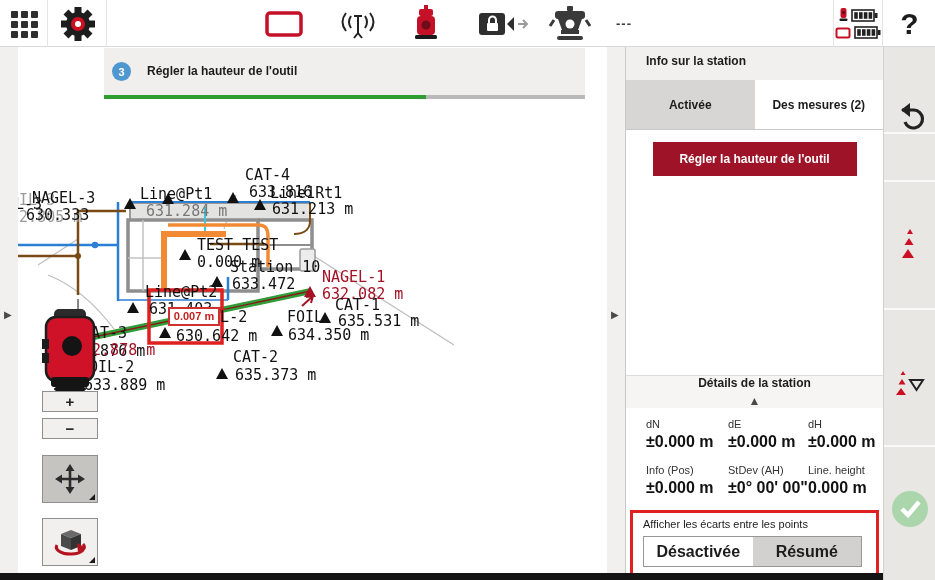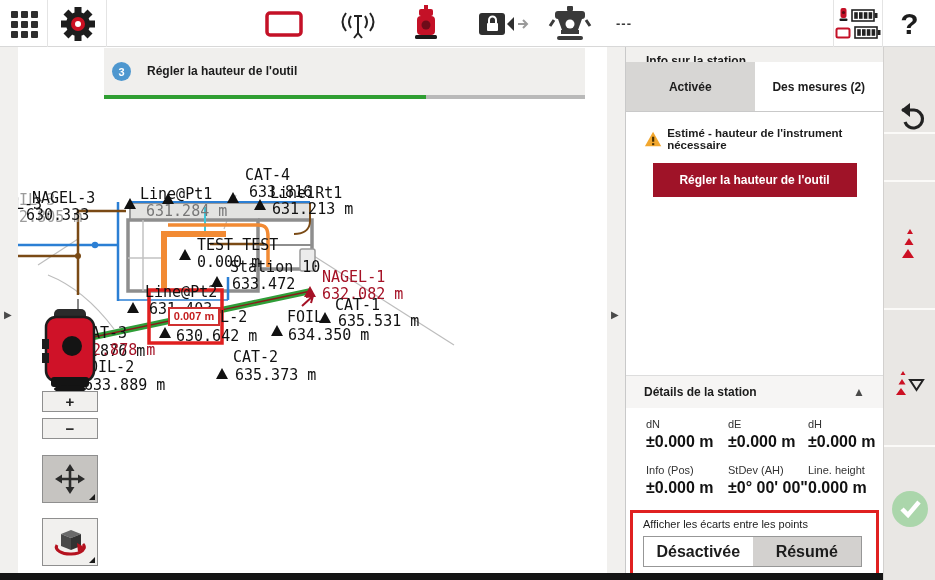--- a/index.html
+++ b/index.html
@@ -50,35 +50,35 @@
   #zoom-in  { left:24px; top:344px; width:56px; height:21px; font-size:15px; font-weight:bold; }
   #zoom-out { left:24px; top:371px; width:56px; height:21px; font-size:15px; font-weight:bold; }
   #pan-btn    { left:24px; top:408px; width:56px; height:48px; background:#c6c4c1; }
   #rotate-btn { left:24px; top:471px; width:56px; height:48px; }
   .corner::after { content:""; position:absolute; right:2px; bottom:2px;
                    border-left:6px solid transparent; border-bottom:6px solid #1a1a1a; }
 
   
   #panel { position:absolute; left:625px; top:47px; width:258px; height:533px; background:#fff;
            border-left:1px solid #c9c9c9; overflow:hidden; }
-  #panel-header { height:15px; background:#f1f0ee; line-height:29px; padding-left:20px;
+  #panel-header { height:33px; background:#f1f0ee; line-height:29px; padding-left:20px;
                   font-size:12px; font-weight:bold; color:#1c1c1c; }
   #tabs { display:flex; height:50px; border-bottom:1px solid #c9c9c9; }
   .tab { flex:1; display:flex; align-items:center; justify-content:center;
          font-size:12px; font-weight:bold; color:#1c1c1c; background:#fff; cursor:pointer; }
   .tab.active { background:#d7d6d4; }
   #warning-row { display:flex; align-items:center; gap:5px; margin:15px 0 0 18px; }
   #warning-text { font-size:11.5px; font-weight:bold; color:#1c1c1c; }
   #red-btn { display:block; margin:12px auto 0; width:204px; height:34px; background:#9f1328;
              border:none; color:#fff; font-size:12px; font-weight:bold; cursor:pointer;
              font-family:"Liberation Sans", sans-serif; }
   #details { position:absolute; left:0; right:0; top:328px; }
   #details-header { height:33px; background:#f6f5f4; border-top:1px solid #ddd;
                     display:flex; align-items:center; justify-content:space-between; padding:0 18px;
-                    font-size:12px; font-weight:bold; color:#1c1c1c; }
+                    font-size:12px; font-weight:bold; color:#1c1c1c;flex-direction:column; }
   #collapse-icon { font-size:12px; color:#4a4a4a; cursor:pointer; }
   #fields { display:grid; grid-template-columns:82px 80px auto; row-gap:13px; padding:10px 0 0 20px; }
   .f-label { font-size:11px; color:#333; margin-bottom:3px; }
   .f-value { font-size:16px; font-weight:bold; color:#111; }
   #toggle-section { position:absolute; left:4px; right:4px; top:463px; height:130px;
                     border:3px solid #e02020; padding:5px 14px 0 10px; background:#fff; }
   #toggle-label { font-size:11px; color:#1c1c1c; }
   #toggle { display:flex; height:31px; margin-top:6px; border:1px solid #979797; }
   .toggle-opt { flex:1; display:flex; align-items:center; justify-content:center;
                 font-size:16px; font-weight:bold; color:#1c1c1c; background:#fff; cursor:pointer; }
@@ -362,28 +362,20 @@
     </svg>
   </div>
 </div>
 
 <div id="panel">
   <div id="panel-header">Info sur la station</div>
   <div id="tabs">
     <div class="tab active">Activée</div>
     <div class="tab">Des mesures (2)</div>
   </div>
-  <div id="warning-row">
-    <svg width="20" height="18" viewBox="0 0 20 18">
-      <polygon points="10,1 19,17 1,17" fill="#f2a72e"></polygon>
-      <rect x="8.9" y="6.5" width="2.4" height="5.5" fill="#4a3000"></rect>
-      <rect x="8.9" y="13.6" width="2.4" height="2.2" fill="#4a3000"></rect>
-    </svg>
-    <span id="warning-text">Estimé - hauteur de l'instrument nécessaire</span>
-  </div>
   <button id="red-btn">Régler la hauteur de l'outil</button>
 
   <div id="details">
     <div id="details-header">
       <span>Détails de la station</span>
       <span id="collapse-icon">▲</span>
     </div>
     <div id="fields">
       <div class="field">
         <div class="f-label">dN</div>

